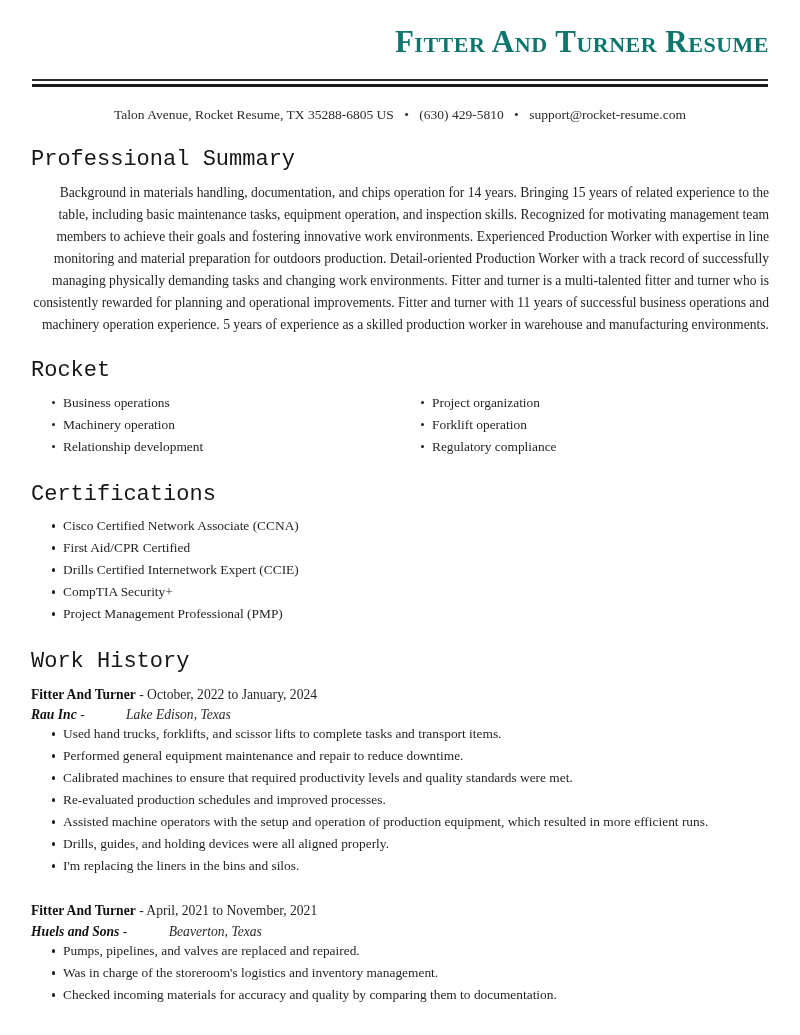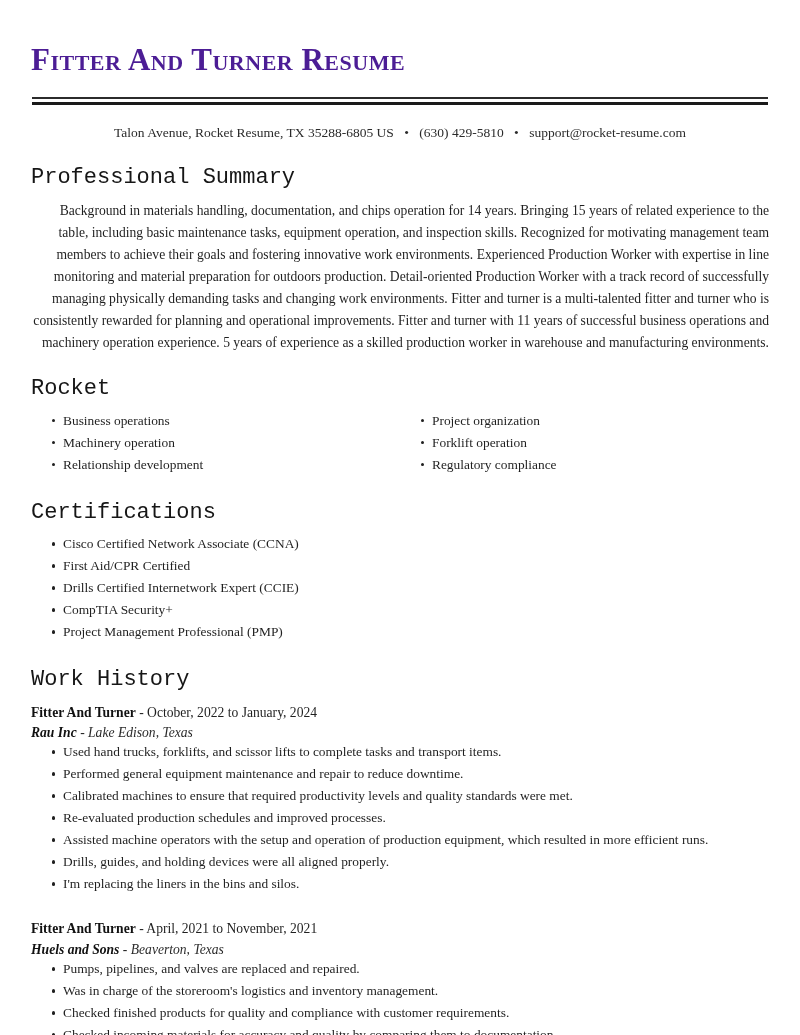--- a/index.html
+++ b/index.html
@@ -17,29 +17,29 @@
   }
   .page {
     width: 800px;
     min-height: 1035px;
     padding: 0 31px;
     background: #ffffff;
   }
 
   
   .resume-title {
-    text-align: left;
+    text-align: right;
     font-family: "Liberation Serif", "DejaVu Serif", serif;
     font-weight: bold;
     font-size: 31px;
     font-variant: small-caps;
     letter-spacing: 0.5px;
-    color: #4c1d95;
-    margin: 0;
-    padding-top: 42px;
+    color: #0f766e;
+    margin: 0;
+    padding-top: 24px;
     line-height: 1.15;
   }
   .rule-wrap {
     margin-top: 19px;
     padding: 0 1px;
   }
   .rule-thin {
     height: 2px;
     background: #2b2b2b;
   }
@@ -134,20 +134,21 @@
   }
   .job-dates { color: #1f1f1f; }
   .company {
     font-weight: bold;
     font-style: italic;
     color: #111111;
   }
   .job-location {
     font-style: italic;
     color: #2a2a2a;
+    margin-left: 38px;
   }
   .dash { color: #1f1f1f; }
   .job-bullets {
     margin-top: 11px;
   }
 </style>
 </head>
 <body>
 
 <div class="page">
@@ -238,20 +239,19 @@
         <span class="job-dates">April, 2021 to November, 2021</span>
       </div>
       <div class="job-line">
         <span class="company">Huels and Sons</span>
         <span class="dash">-</span>
         <span class="job-location">Beaverton, Texas</span>
       </div>
       <ul class="bullets job-bullets">
         <li>Pumps, pipelines, and valves are replaced and repaired.</li>
         <li>Was in charge of the storeroom's logistics and inventory management.</li>
-        <li>Checked finished products for quality and compliance with customer requirements.</li>
         <li>Checked incoming materials for accuracy and quality by comparing them to documentation.</li>
 
       </ul>
     </div>
   </div>
 
 </div>
 
 </body></html>

